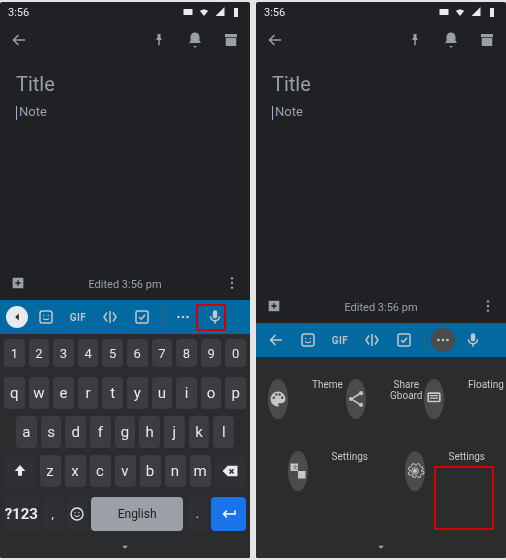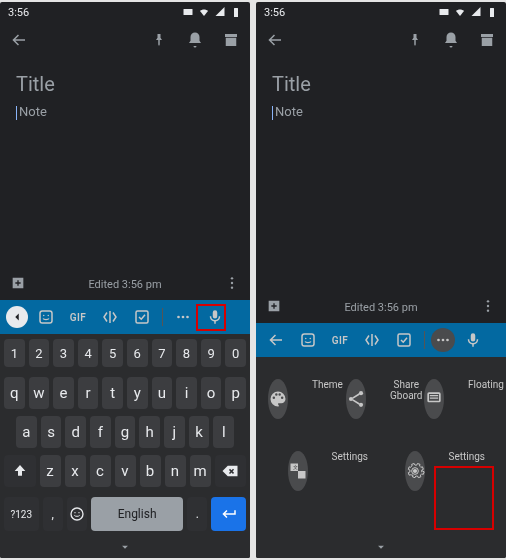--- a/index.html
+++ b/index.html
@@ -338,21 +338,21 @@
         <div class="key">b</div>
         <div class="key">n</div>
         <div class="key">m</div>
         <div class="key dark wide">
             <svg viewBox="0 0 24 24" width="18" height="18" fill="#e8eaed">
               <path d="M22 5H9L2 12l7 7h13zM12 9l2 2 2-2 1.4 1.4-2 2 2 2L16 16l-2-2-2 2-1.4-1.4 2-2-2-2z"></path>
             </svg>
           </div>
       </div>
       <div class="space-row">
-        <div class="key dark" style="flex:1.2;font-size:10px;">?123</div>
+        <div class="key dark" style="flex:1.2;font-size:15px;font-weight:bold;">?123</div>
         <div class="key dark" style="flex:0.7">,</div>
         <div class="key dark" style="flex:0.7">
             <svg viewBox="0 0 24 24" width="16" height="16" fill="#e8eaed">
               <circle cx="12" cy="12" r="9" fill="none" stroke="#e8eaed" stroke-width="2"></circle>
               <circle cx="9" cy="10" r="1"></circle>
               <circle cx="15" cy="10" r="1"></circle>
               <path d="M8 14c1 2 7 2 8 0" fill="none" stroke="#e8eaed" stroke-width="1.5"></path>
             </svg>
           </div>
         <div class="key space-key">English</div>

